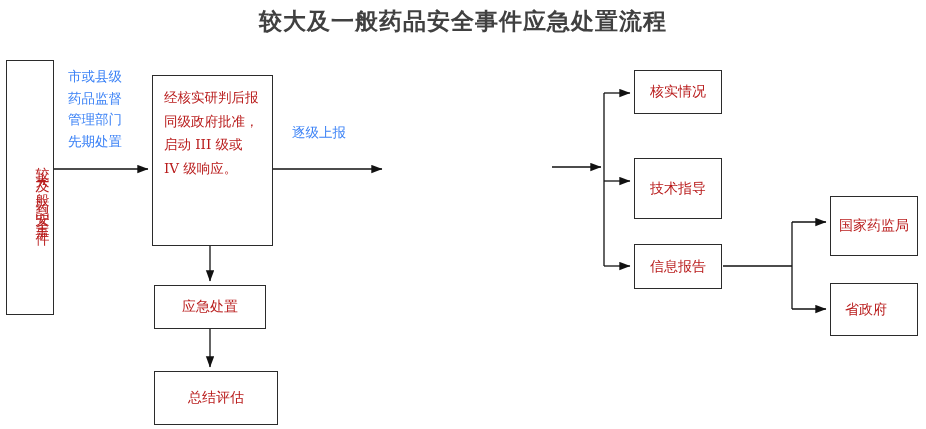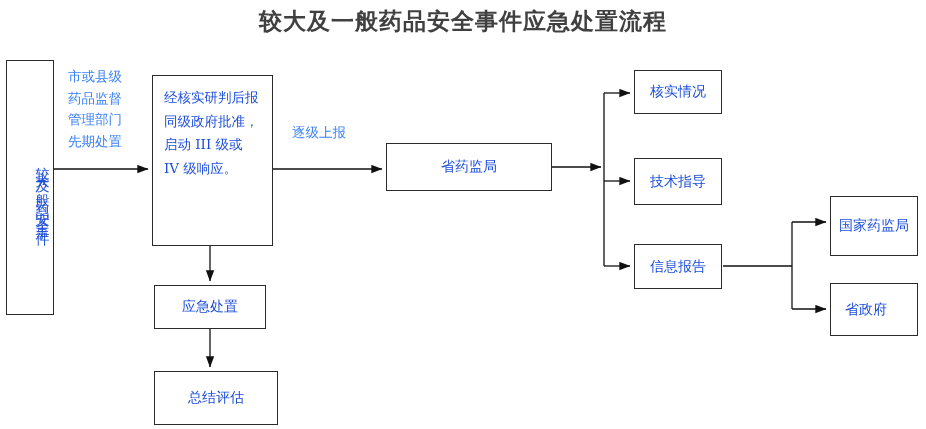--- a/index.html
+++ b/index.html
@@ -36,21 +36,21 @@
   .node {
     position: absolute;
     box-sizing: border-box;
     border: 1.4px solid #2b2b2b;
     background: #ffffff;
     display: flex;
     align-items: center;
     justify-content: center;
     font-size: 14px;
     line-height: 1.55;
-    color: #1d4ed8;
+    color: #b91c1c;
     font-family: "DejaVu Serif", "Liberation Serif", serif;
   }
   .node-top {
     align-items: flex-start;
     justify-content: flex-start;
   }
   .node-vertical {
     writing-mode: vertical-rl;
     text-orientation: upright;
     letter-spacing: 6.5px;
@@ -121,29 +121,28 @@
 
   <div class="edge-label" style="left:68px; top:66px; width:86px;">市或县级
 药品监督
 管理部门
 先期处置</div>
 
   <div class="node node-top node-para" style="left:152px; top:75px; width:121px; height:171px;">经核实研判后报同级政府批准，启动 III 级或 IV 级响应。</div>
 
   <div class="edge-label" style="left:292px; top:122px; width:100px;">逐级上报</div>
 
-  <div class="node" style="left:386px; top:143px; width:166px; height:48px;">省药监局</div>
 
   <div class="node" style="left:154px; top:285px; width:112px; height:44px;">应急处置</div>
 
   <div class="node" style="left:154px; top:371px; width:124px; height:54px;">总结评估</div>
 
   <div class="node" style="left:634px; top:70px; width:88px; height:44px;">核实情况</div>
 
-  <div class="node" style="left:634px; top:158px; width:88px; height:47px;">技术指导</div>
+  <div class="node" style="left:634px; top:158px; width:88px; height:61px;">技术指导</div>
 
   <div class="node" style="left:634px; top:244px; width:88px; height:45px;">信息报告</div>
 
   <div class="node" style="left:830px; top:196px; width:88px; height:60px;">国家药监局</div>
 
   <div class="node" style="left:830px; top:283px; width:88px; height:53px; justify-content:flex-start; padding-left:14px;">省政府</div>
 
 </div>
 
 </body></html>

